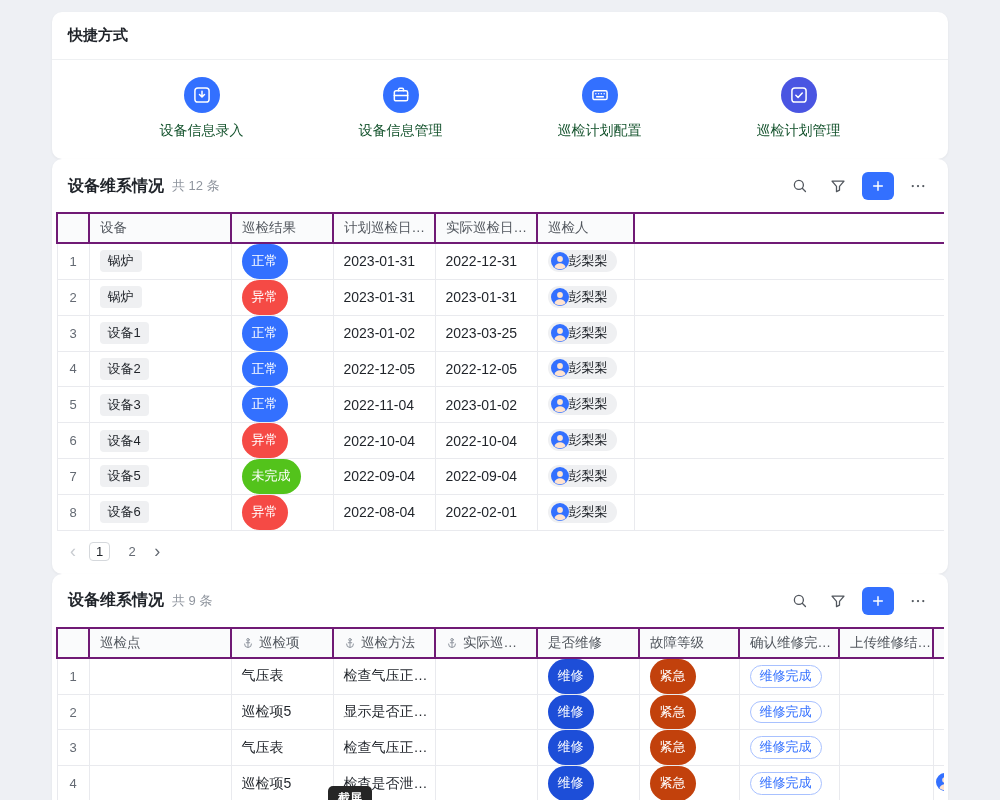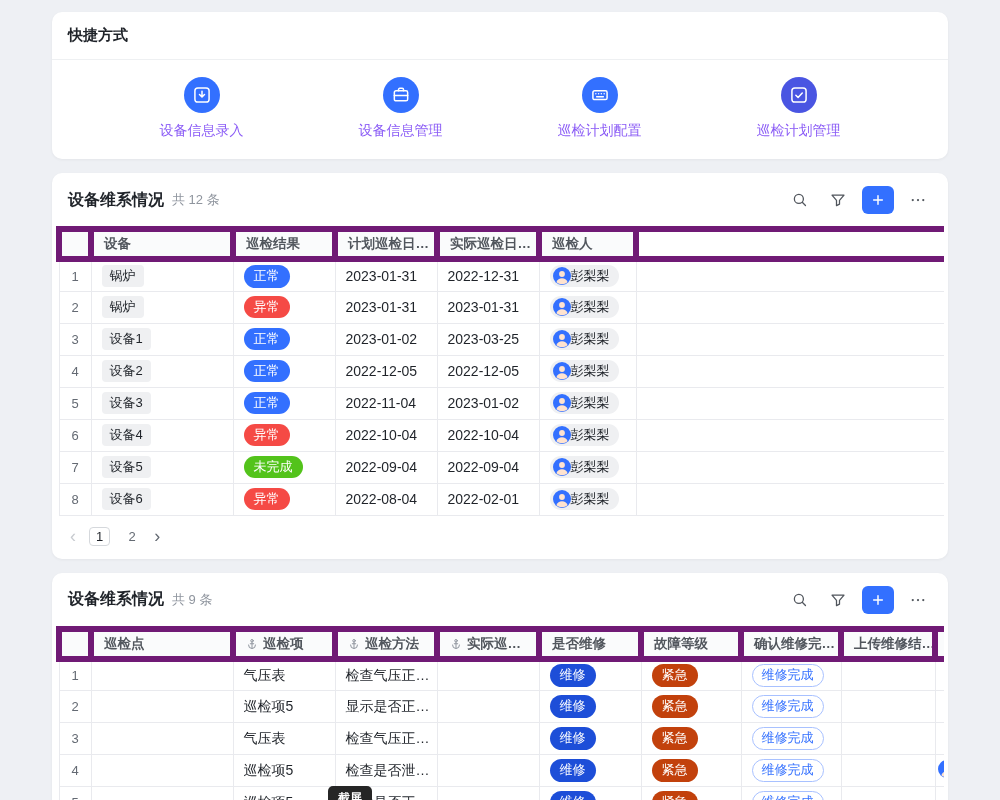--- a/index.html
+++ b/index.html
@@ -1,41 +1,41 @@
 <!DOCTYPE html>
 <html><head>
 <meta charset="utf-8">
 <style>
   *{box-sizing:border-box;margin:0;padding:0}
   html,body{width:1000px;height:800px}
   body{overflow:hidden;background:#eef0f4;font-family:"Liberation Sans","DejaVu Sans",sans-serif;color:#1f2329;position:relative}
   .page{padding:12px 52px 0}
-  .card{background:#fff;border-radius:10px;margin-bottom:14px;box-shadow:0 1px 3px rgba(31,35,41,.05)}
+  .card{background:#fff;border-radius:10px;margin-bottom:0;box-shadow:0 1px 3px rgba(31,35,41,.05)}
   .card-head{display:flex;align-items:center;padding:13px 16px 12px;gap:8px}
   .card-title{font-size:16px;font-weight:700;color:#1f2329}
   .card-count{font-size:13px;color:#8f959e}
   .shortcuts-head{padding:14px 16px;border-bottom:1px solid #eef0f2}
   .shortcuts-head .card-title{font-size:15px}
   .shortcut-row{display:flex;padding:17px 50px 19px}
   .shortcut{flex:1;display:flex;flex-direction:column;align-items:center;gap:9px;cursor:pointer}
   .icon-circle{width:36px;height:36px;border-radius:50%;display:flex;align-items:center;justify-content:center;background:#3370ff}
-  .shortcut-label{font-size:14px;color:#8b5cf6}
+  .shortcut-label{font-size:14px;color:#14532d}
   .toolbar{margin-left:auto;display:flex;align-items:center;gap:10px}
   .tool{border:0;background:transparent;width:28px;height:28px;display:flex;align-items:center;justify-content:center;cursor:pointer;border-radius:6px}
   .tool.add{background:#3370ff;width:32px}
   .grid{width:calc(100% - 8px);margin:0 4px;border-collapse:collapse;table-layout:fixed;font-size:14px}
-  .grid th{height:30px;font-weight:700;color:#51565d;text-align:left;padding:0 10px;background:#fafbfc;border:6px solid #701a75;white-space:nowrap;overflow:hidden;font-size:13.5px}
+  .grid th{height:30px;font-weight:400;color:#51565d;text-align:left;padding:0 10px;background:#fafbfc;border:2px solid #701a75;white-space:nowrap;overflow:hidden;font-size:13.5px}
   .grid td{height:32px;padding:0 10px;border:1px solid #e9eaee;white-space:nowrap;overflow:hidden;background:#fff}
   .grid th.filler{background:#fff}
   .grid .no-r{border-right:0}
   .grid .num{width:32px;text-align:center;color:#646a73;font-size:13px;padding:0}
   .th-ico{margin-right:5px;vertical-align:-2px}
   .chip{display:inline-block;background:#eff0f2;border-radius:4px;padding:2px 8px;font-size:13px;color:#1f2329}
   .person{display:inline-flex;align-items:center;background:#eff0f2;border-radius:999px;padding:2px 9px 2px 3px;font-size:13px}
-  .badge{display:inline-block;border-radius:999px;padding:2px 10px;font-size:13px;color:#fff;line-height:1.45}
+  .badge{display:inline-block;border-radius:999px;padding:8px 10px;font-size:13px;color:#fff;line-height:1.45}
   .badge[data-variant="normal"]{background:#3370ff}
   .badge[data-variant="abnormal"]{background:#f54a45}
   .badge[data-variant="incomplete"]{background:#53c31b}
   .badge[data-variant="repair"]{background:#1d4ed8}
   .badge[data-variant="urgent"]{background:#c2410c}
   .badge[data-variant="done"]{background:#fff;color:#3370ff;border:1px solid #a8c1ff;padding:1px 9px}
   .pagination{display:flex;align-items:center;gap:13px;padding:11px 18px 13px;font-size:13px;color:#646a73}
   .pg-arrow{font-size:18px;color:#646a73;cursor:pointer;line-height:1}
   .pg-arrow.disabled{color:#c8cbd0}
   .pg-num{cursor:pointer;min-width:18px;text-align:center}

